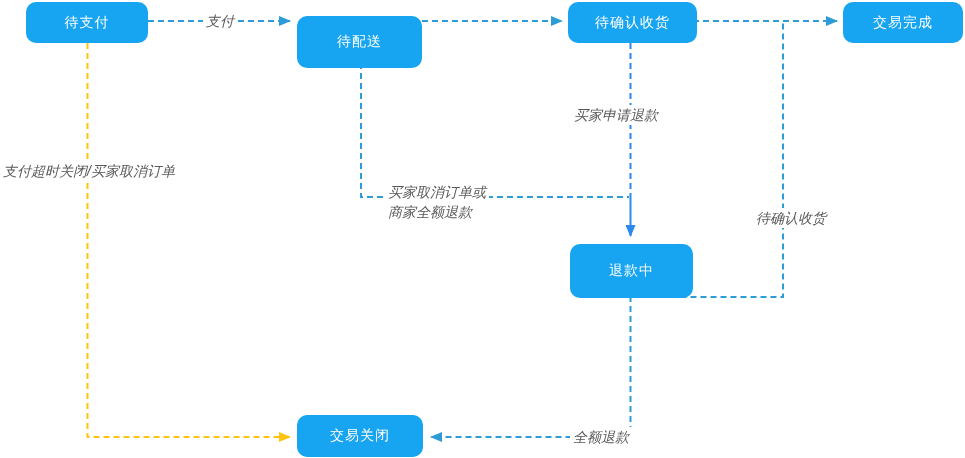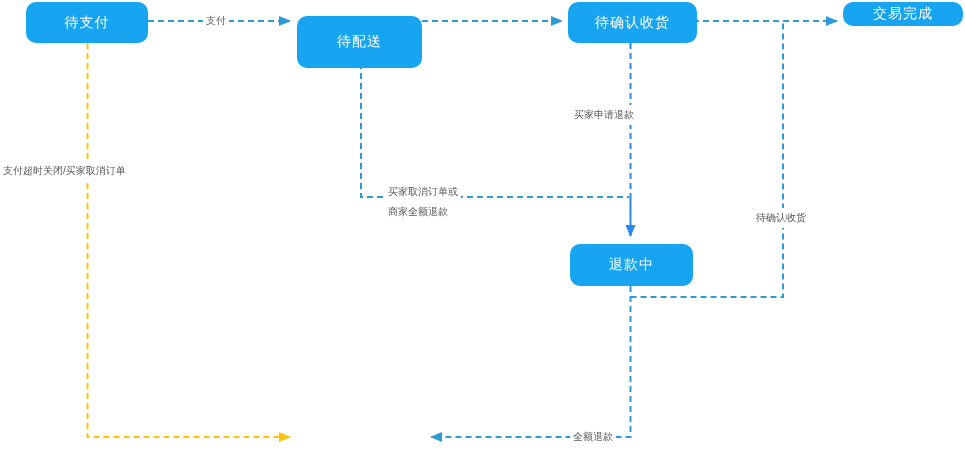--- a/index.html
+++ b/index.html
@@ -26,24 +26,25 @@
     color:var(--node-text);
     border-radius:10px;
     display:flex;align-items:center;justify-content:center;
     font-size:14px;
     letter-spacing:1px;
   }
   .elabel{
     position:absolute;
     background:var(--bg);
     color:var(--label-text);
-    font-size:10px;
+    font-size:14px;
     line-height:20px;
     white-space:nowrap;
     padding:0 3px;
+    font-style:italic;
   }
   .elabel .lbl-line{display:block;}
 </style>
 </head>
 <body>
 
 <div class="canvas">
 
   <svg class="edges" width="965" height="458" viewBox="0 0 965 458" xmlns="http://www.w3.org/2000/svg">
     <defs>
@@ -76,24 +77,25 @@
 
     <path d="M630.5,286 L630.5,437 L431,437" fill="none" style="stroke:var(--edge-teal)" stroke-width="2" stroke-dasharray="6 4" marker-end="url(#arr-teal)"></path>
   </svg>
 
   <div class="node" style="left:26px;top:2px;width:122px;height:41px;">待支付</div>
 
   <div class="node" style="left:297px;top:16px;width:125px;height:52px;">待配送</div>
 
   <div class="node" style="left:568px;top:2px;width:129px;height:41px;">待确认收货</div>
 
-  <div class="node" style="left:843px;top:2px;width:120px;height:24px;">交易完成</div>
+  <div class="node" style="left:843px;top:2px;width:120px;height:41px;">交易完成</div>
 
-  <div class="node" style="left:570px;top:244px;width:123px;height:42px;">退款中</div>
+  <div class="node" style="left:570px;top:244px;width:123px;height:54px;">退款中</div>
 
+  <div class="node" style="left:297px;top:415px;width:126px;height:42px;">交易关闭</div>
 
   <div class="elabel" style="left:203px;top:11px;">支付</div>
 
   <div class="elabel" style="left:529px;top:105px;margin-left:42px;">买家申请退款</div>
 
   <div class="elabel" style="left:385px;top:182px;">
     <span class="lbl-line">买家取消订单或</span>
     <span class="lbl-line">商家全额退款</span>
   </div>
 

